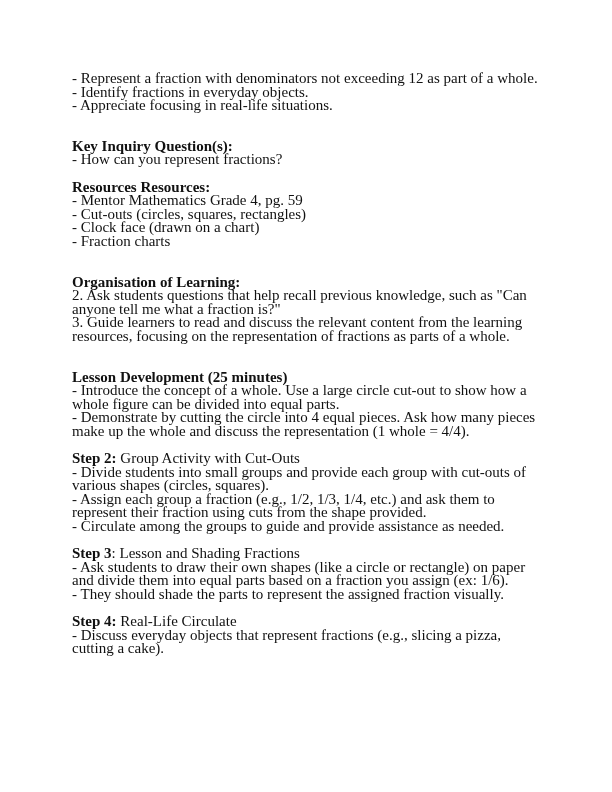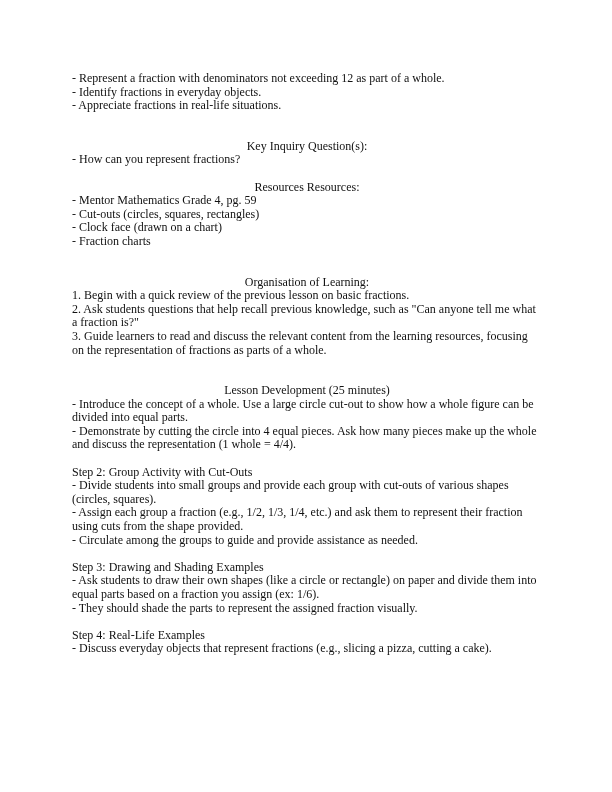--- a/index.html
+++ b/index.html
@@ -1,36 +1,36 @@
 <!DOCTYPE html>
 <html><head>
   <meta charset="utf-8">
   <style>
     html, body { margin: 0; padding: 0; background: #ffffff; }
     body { width: 612px; height: 792px; position: relative; overflow: hidden; }
     .page {
       position: absolute; left: 72px; top: 72px; width: 470px;
-      font-family: "Liberation Serif", serif; font-size: 12px; line-height: 13.6px; color: #111;
+      font-family: "Liberation Serif", serif; font-size: 15px; line-height: 13.6px; color: #111;
     }
     .line { white-space: nowrap; }
     .wrap { white-space: normal; }
-    .b { font-weight: normal; text-align: center; }
+    .b { font-weight: bold; }
     .gap-s { height: 13.6px; }
     .gap-l { height: 27px; }
     p { margin: 0; }
   </style>
 </head>
 <body>
 
 <div class="page">
 
   <div>
     <p class="line">- Represent a fraction with denominators not exceeding 12 as part of a whole.</p>
     <p class="line">- Identify fractions in everyday objects.</p>
-    <p class="line">- Appreciate fractions in real-life situations.</p>
+    <p class="line">- Appreciate focusing in real-life situations.</p>
   </div>
 
   <div class="gap-l"></div>
 
   <div>
     <p class="b">Key Inquiry Question(s):</p>
     <p>- How can you represent fractions?</p>
   </div>
 
   <div class="gap-s"></div>
@@ -40,21 +40,20 @@
     <p>- Mentor Mathematics Grade 4, pg. 59</p>
     <p>- Cut-outs (circles, squares, rectangles)</p>
     <p>- Clock face (drawn on a chart)</p>
     <p>- Fraction charts</p>
   </div>
 
   <div class="gap-l"></div>
 
   <div>
     <p class="b">Organisation of Learning:</p>
-    <p class="wrap">1. Begin with a quick review of the previous lesson on basic fractions.</p>
     <p class="wrap">2. Ask students questions that help recall previous knowledge, such as "Can anyone tell me what a fraction is?"</p>
     <p class="wrap">3. Guide learners to read and discuss the relevant content from the learning resources, focusing on the representation of fractions as parts of a whole.</p>
   </div>
 
   <div class="gap-l"></div>
 
   <div>
     <p class="b">Lesson Development (25 minutes)</p>
 
     <div>
@@ -67,26 +66,26 @@
     <div>
       <p><span class="b">Step 2:</span><span> Group Activity with Cut-Outs</span></p>
       <p class="wrap">- Divide students into small groups and provide each group with cut-outs of various shapes (circles, squares).</p>
       <p class="wrap">- Assign each group a fraction (e.g., 1/2, 1/3, 1/4, etc.) and ask them to represent their fraction using cuts from the shape provided.</p>
       <p class="wrap">- Circulate among the groups to guide and provide assistance as needed.</p>
     </div>
 
     <div class="gap-s"></div>
 
     <div>
-      <p><span class="b">Step 3</span><span>: Drawing and Shading Examples</span></p>
+      <p><span class="b">Step 3</span><span>: Lesson and Shading Fractions</span></p>
       <p class="wrap">- Ask students to draw their own shapes (like a circle or rectangle) on paper and divide them into equal parts based on a fraction you assign (ex: 1/6).</p>
       <p class="wrap">- They should shade the parts to represent the assigned fraction visually.</p>
     </div>
 
     <div class="gap-s"></div>
 
     <div>
-      <p><span class="b">Step 4:</span><span> Real-Life Examples</span></p>
+      <p><span class="b">Step 4:</span><span> Real-Life Circulate</span></p>
       <p class="wrap">- Discuss everyday objects that represent fractions (e.g., slicing a pizza, cutting a cake).</p>
     </div>
   </div>
 
 </div>
 
 </body></html>

